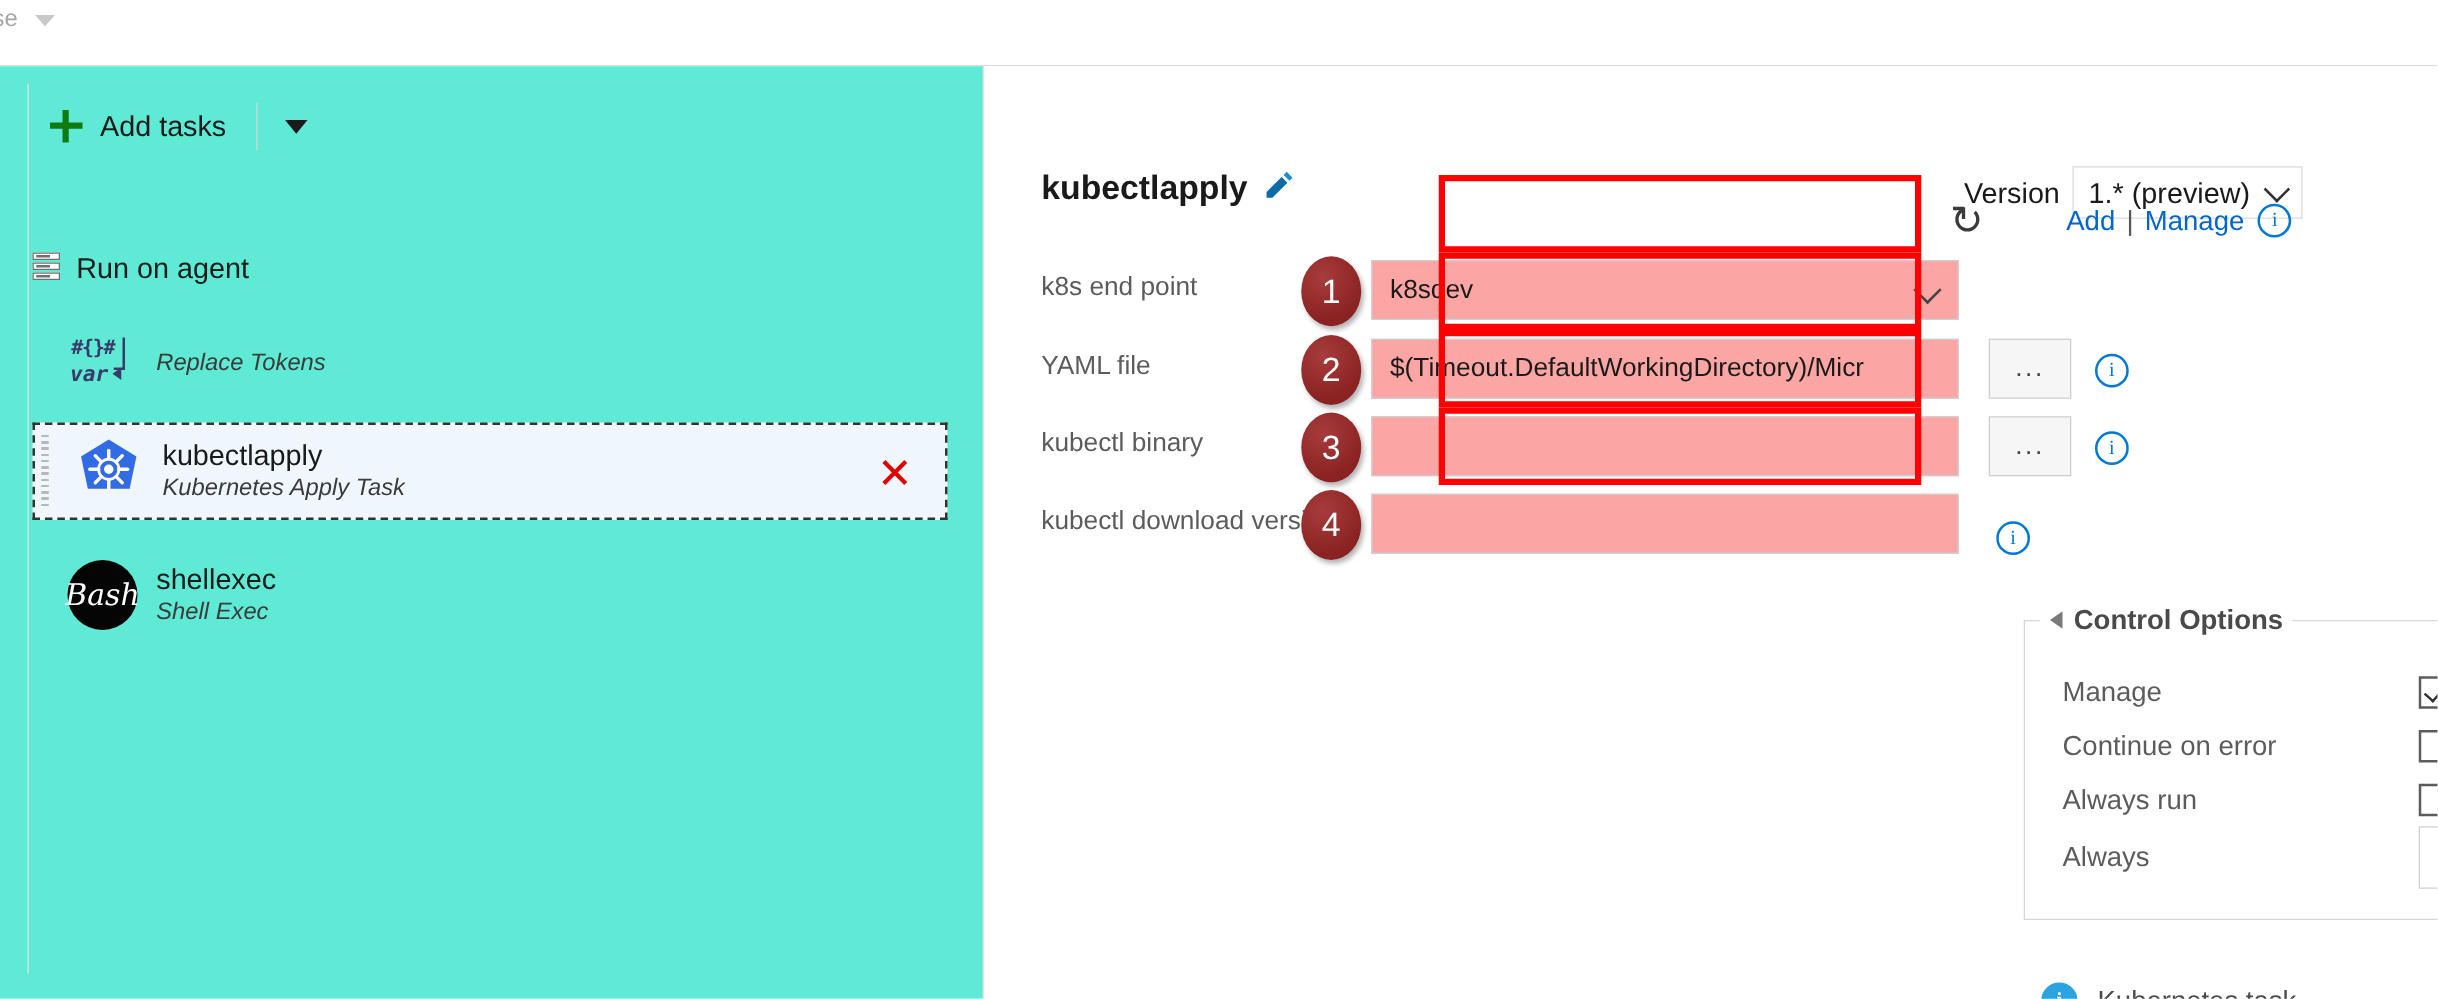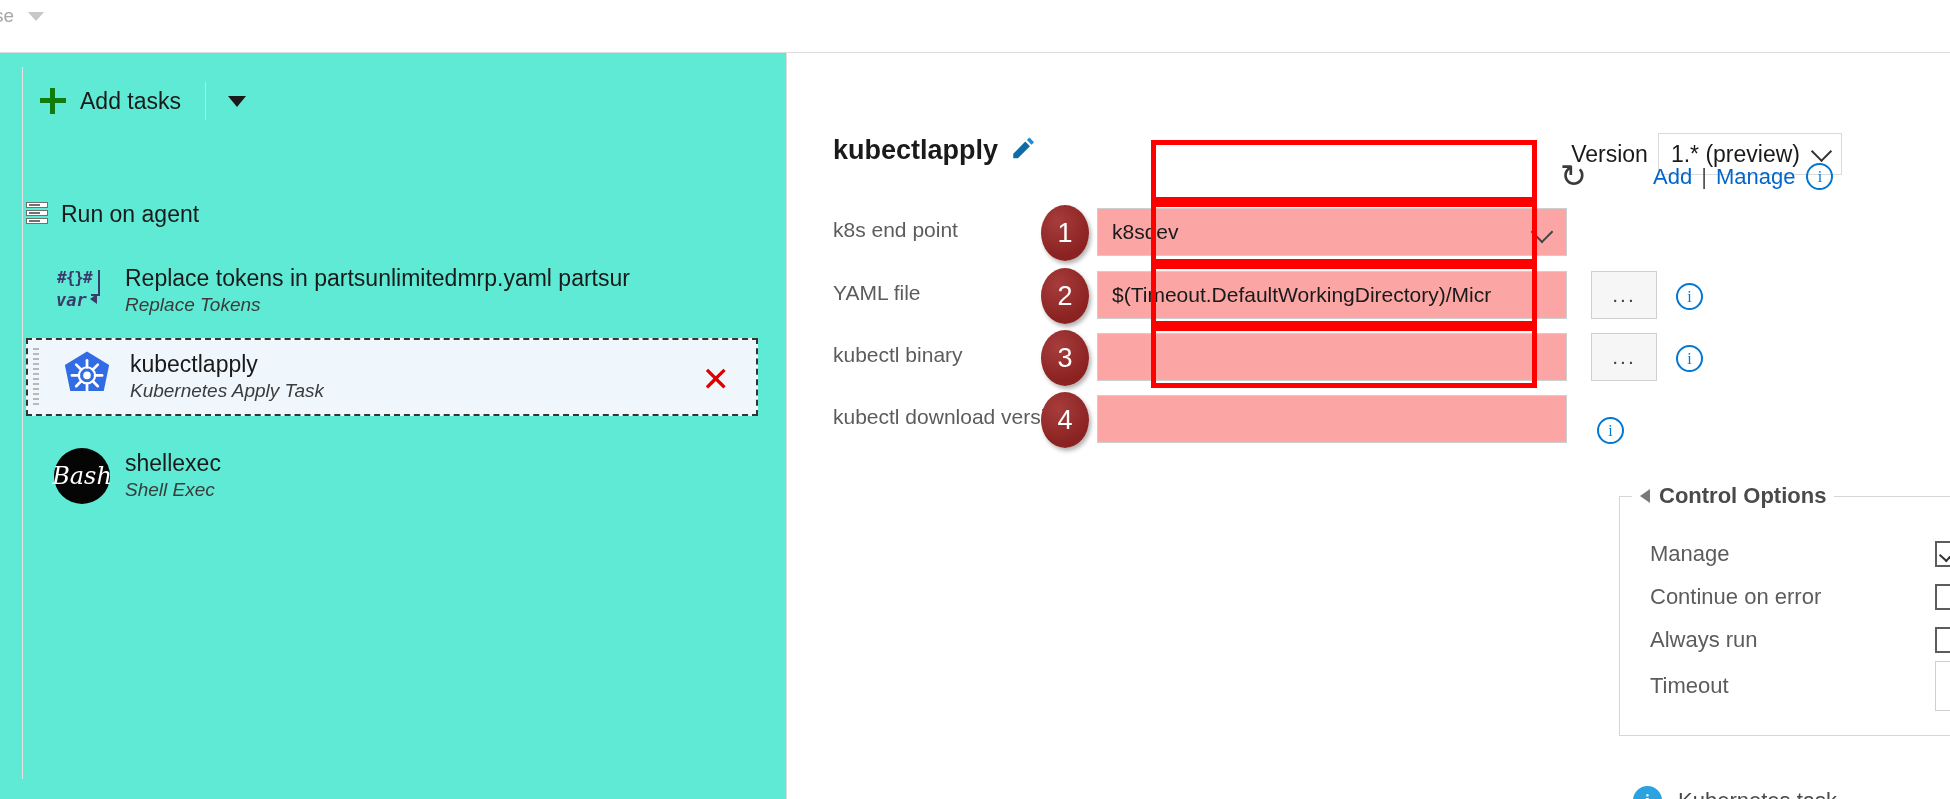--- a/index.html
+++ b/index.html
@@ -573,21 +573,20 @@
   <div class="task-item" id="task-0">
     <div class="task-icon-wrap">
       <div class="tok-icon">
         <div class="l1">#{}#</div>
         <div class="l2">var</div>
         <div class="hook"></div>
         <div class="arrow"></div>
       </div>
     </div>
     <div class="task-text">
-      <div class="task-title">Replace tokens in partsunlimitedmrp.yaml partsur</div>
       <div class="task-subtitle">Replace Tokens</div>
     </div>
   </div>
 
   <div class="task-item" id="task-1">
     <div id="task-1-grip"></div>
     <div class="task-icon-wrap">
       <svg class="k8s-icon" viewBox="0 0 100 100">
         <polygon points="50,3 91,28 81,76 19,76 9,28" fill="#326ce5"></polygon>
         <g fill="none" stroke="#ffffff" stroke-width="4">
@@ -693,21 +692,21 @@
     </div>
     <div class="co-row" id="co-row-1">
       <div class="co-label">Continue on error</div>
       <div class="co-check"></div>
     </div>
     <div class="co-row" id="co-row-2">
       <div class="co-label">Always run</div>
       <div class="co-check"></div>
     </div>
     <div class="co-row" id="co-row-3">
-      <div class="co-label">Timeout</div>
+      <div class="co-label">Always</div>
       <div id="timeout-input">
         
       </div>
 
     </div>
   </div>
 
   <div id="help-link">
     <div class="info-icon filled">i</div>
     <div id="help-link-text">Kubernetes task</div>

